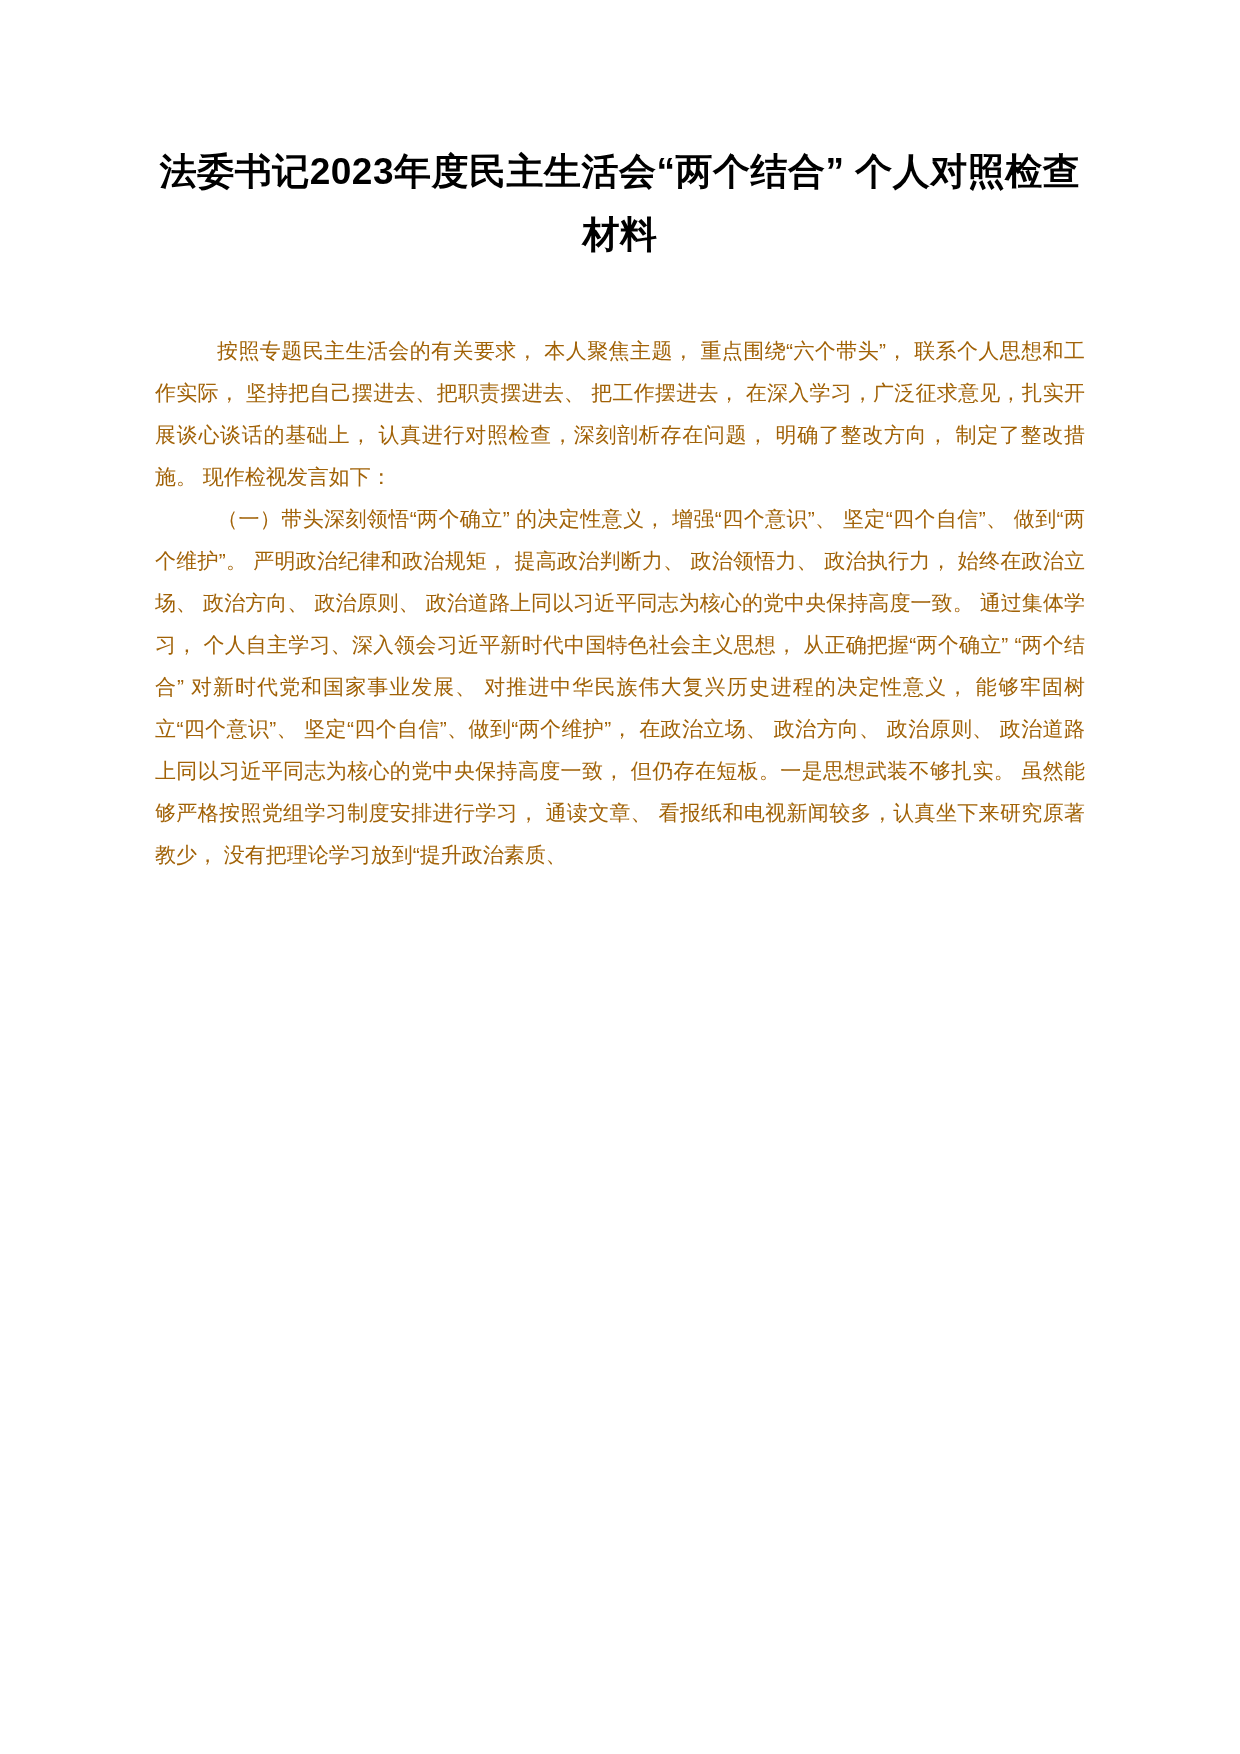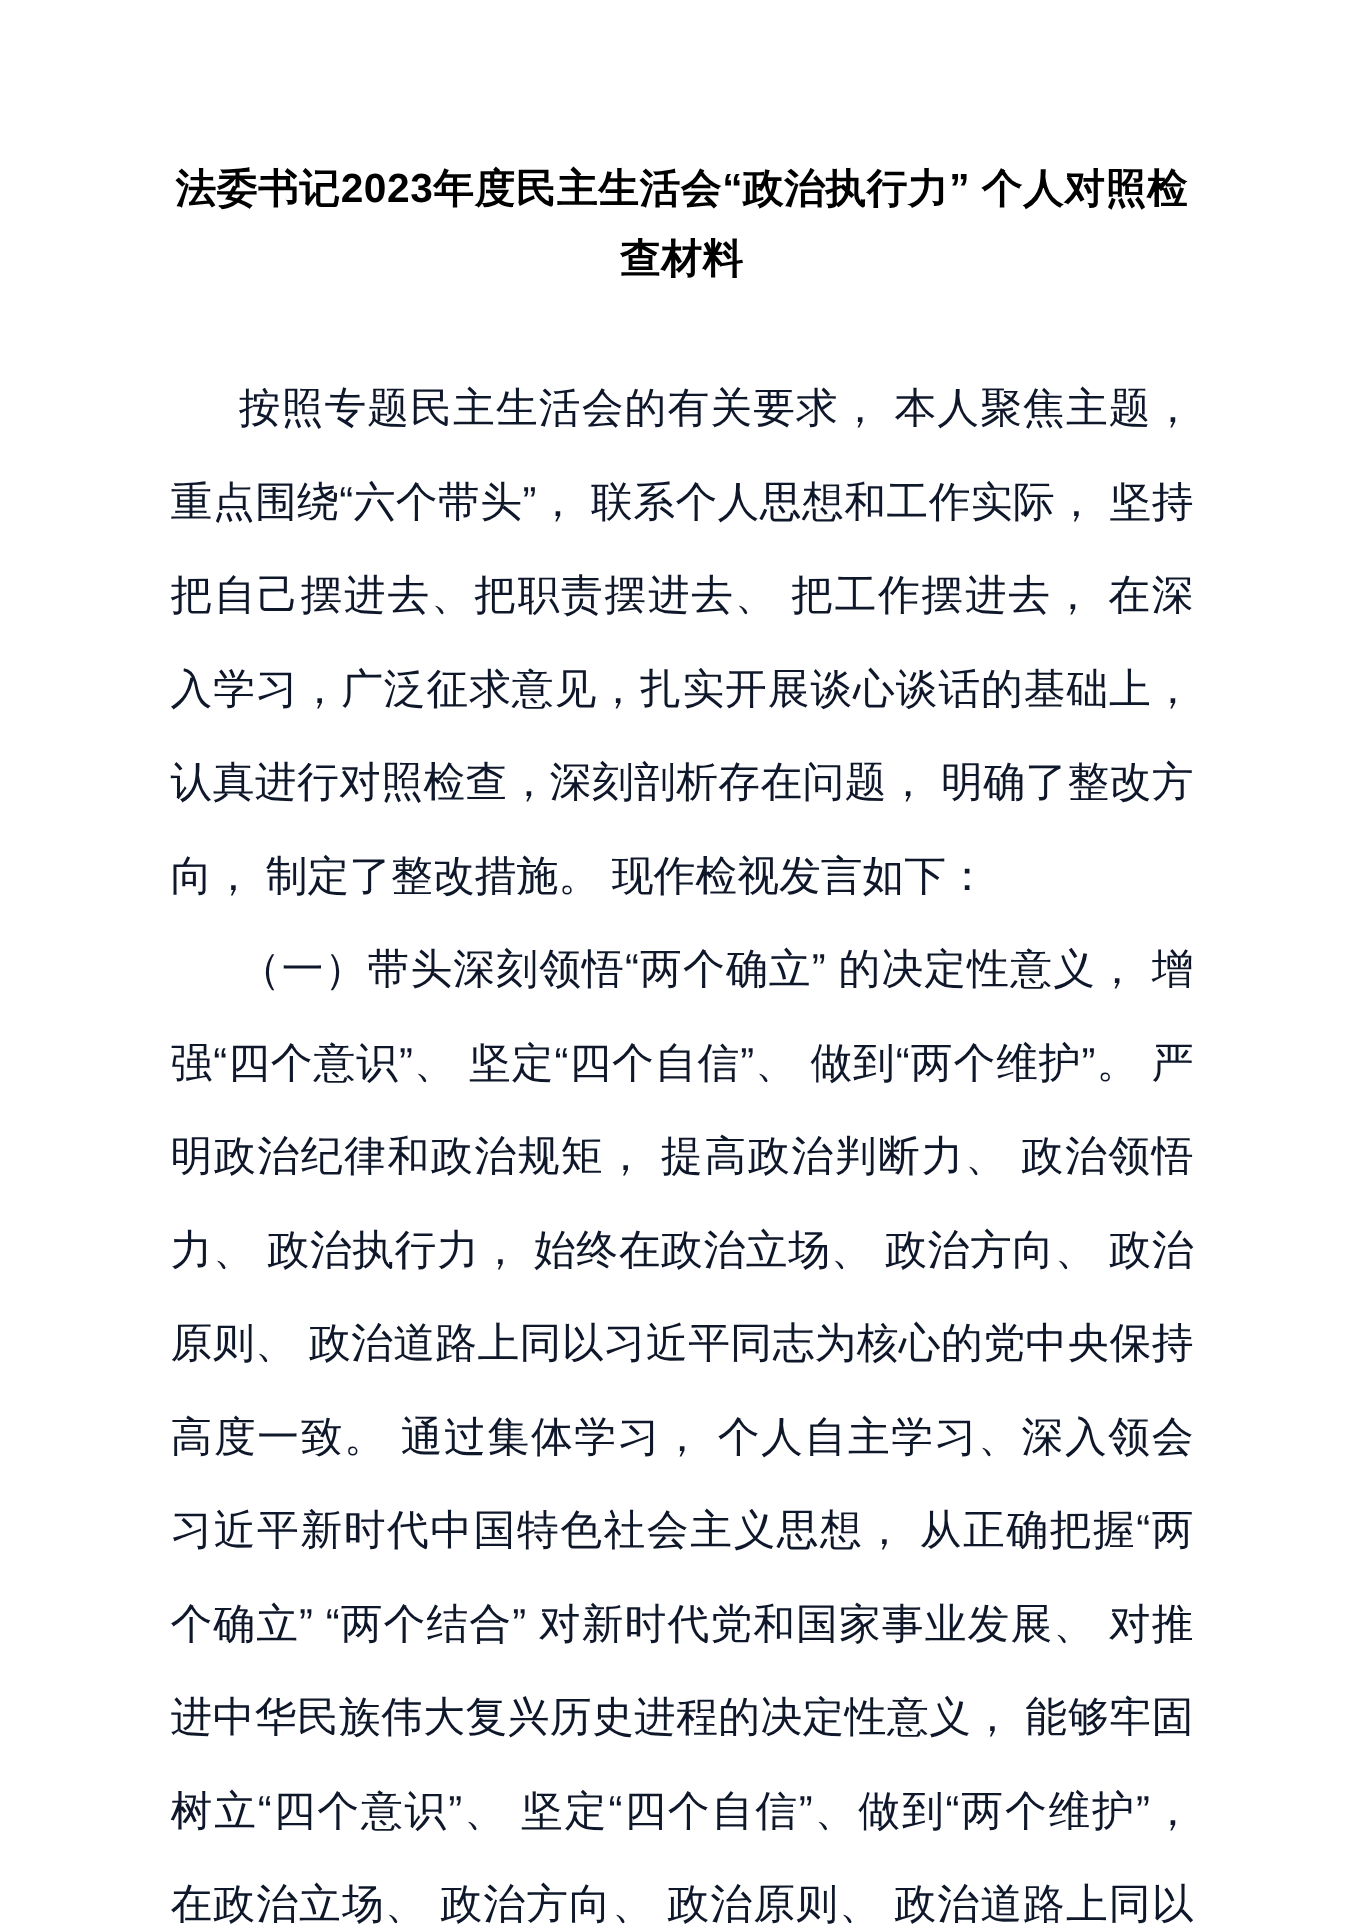--- a/index.html
+++ b/index.html
@@ -38,44 +38,44 @@
     letter-spacing: 0.5px;
     padding-top: 140px;
     color: #000000;
   }
   .body-block {
     margin-top: 64px;
   }
   p.para {
     margin: 0 0 0 0;
     padding: 0;
-    font-size: 38px;
-    line-height: 85px;
+    font-size: 21px;
+    line-height: 42px;
     text-align: justify;
     text-align-last: left;
     text-justify: inter-character;
     text-indent: 62px;
-    color: #0f172a;
+    color: #a16207;
     letter-spacing: 0px;
     word-break: break-all;
   }
   p.para.heading-line {
     text-indent: 62px;
   }
   p.para.no-justify {
     text-align: left;
   }
 </style>
 </head>
 <body>
 
 <div class="page">
   <div class="page-inner">
 
-    <h1 class="doc-title">法委书记2023年度民主生活会“政治执行力”  个人对照检查材料</h1>
+    <h1 class="doc-title">法委书记2023年度民主生活会“两个结合”  个人对照检查材料</h1>
 
     <div class="body-block">
 
       <p class="para">按照专题民主生活会的有关要求，  本人聚焦主题，  重点围绕“六个带头”，  联系个人思想和工作实际，  坚持把自己摆进去、把职责摆进去、  把工作摆进去，  在深入学习，广泛征求意见，扎实开展谈心谈话的基础上，  认真进行对照检查，深刻剖析存在问题，  明确了整改方向，  制定了整改措施。  现作检视发言如下：</p>
 
 
       <p class="para">（一）带头深刻领悟“两个确立”  的决定性意义，  增强“四个意识”、  坚定“四个自信”、  做到“两个维护”。  严明政治纪律和政治规矩，  提高政治判断力、  政治领悟力、  政治执行力，  始终在政治立场、  政治方向、  政治原则、  政治道路上同以习近平同志为核心的党中央保持高度一致。  通过集体学习，  个人自主学习、深入领会习近平新时代中国特色社会主义思想，  从正确把握“两个确立”  “两个结合”  对新时代党和国家事业发展、  对推进中华民族伟大复兴历史进程的决定性意义，  能够牢固树立“四个意识”、  坚定“四个自信”、做到“两个维护”，  在政治立场、  政治方向、  政治原则、  政治道路上同以习近平同志为核心的党中央保持高度一致，  但仍存在短板。一是思想武装不够扎实。  虽然能够严格按照党组学习制度安排进行学习，  通读文章、  看报纸和电视新闻较多，认真坐下来研究原著教少，  没有把理论学习放到“提升政治素质、</p>
 
     </div>
   </div>

